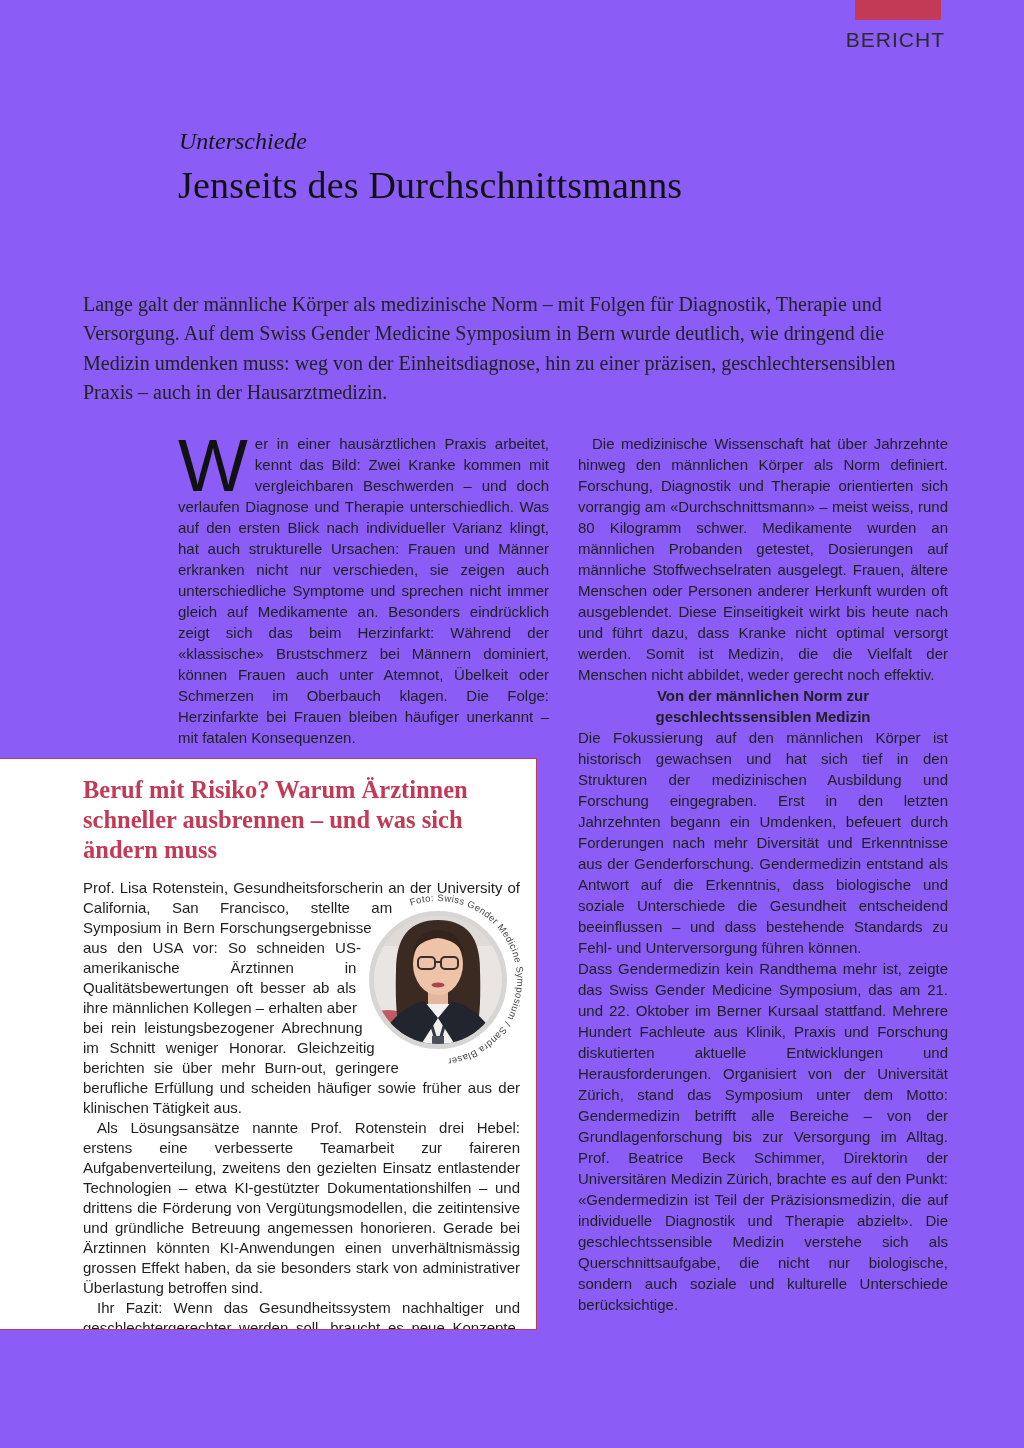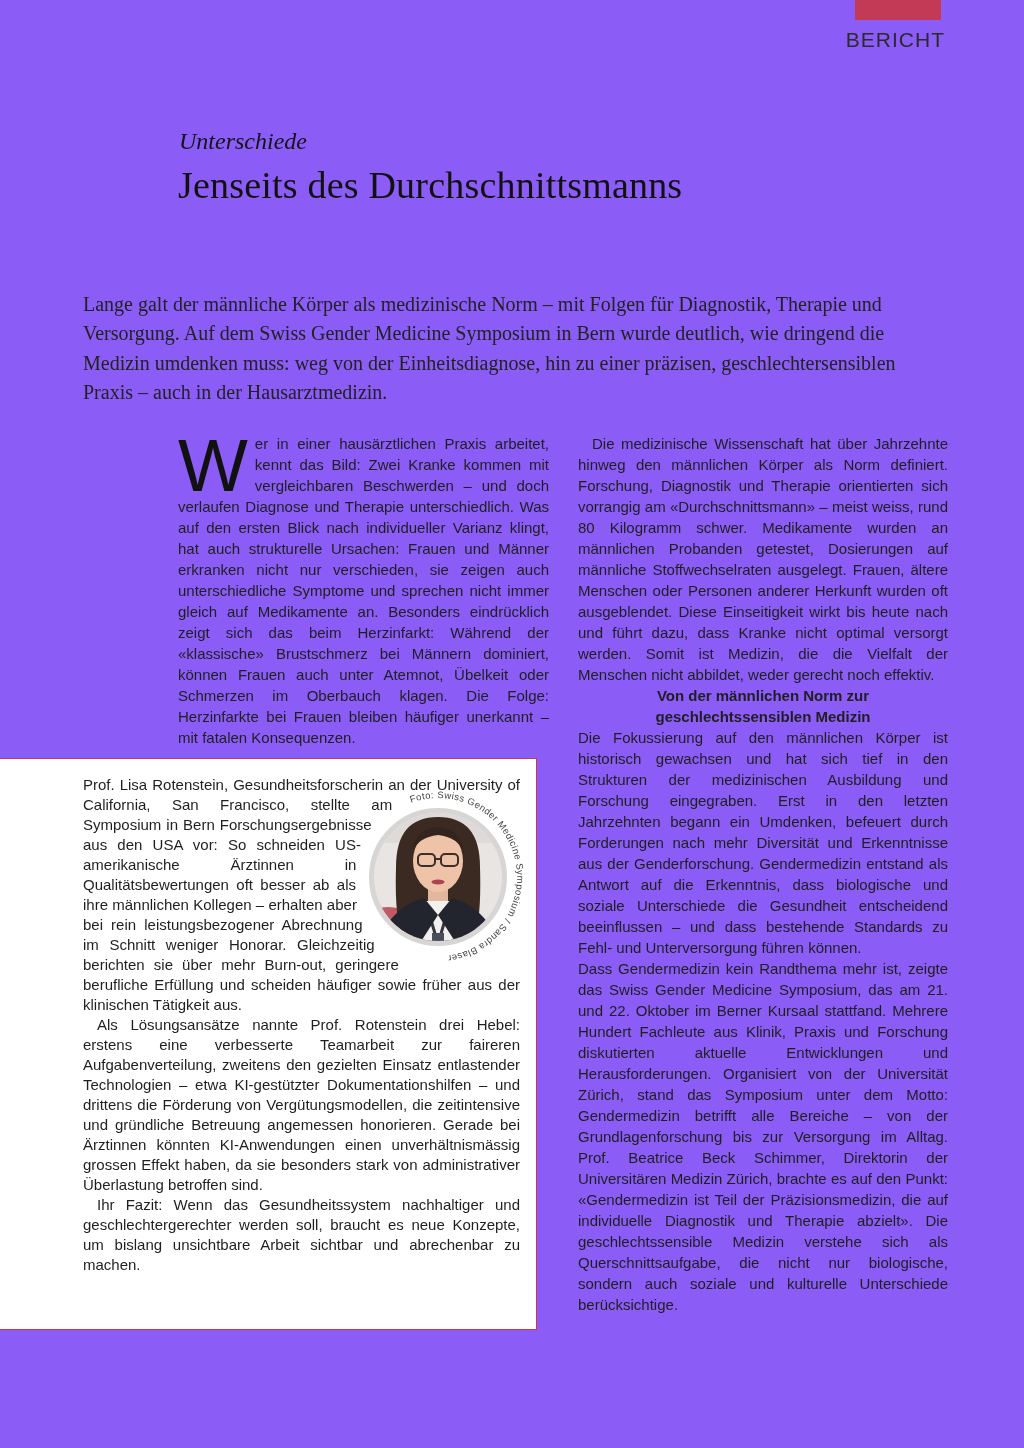--- a/index.html
+++ b/index.html
@@ -71,20 +71,21 @@
   </div>
 
   <div class="abs col-right bodytext">
     <p class="ind">Die medizinische Wissenschaft hat über Jahrzehnte hinweg den männlichen Körper als Norm definiert. Forschung, Diagnostik und Therapie orientierten sich vorrangig am «Durchschnittsmann» – meist weiss, rund 80 Kilogramm schwer. Medikamente wurden an männlichen Probanden getestet, Dosierungen auf männliche Stoffwechselraten ausgelegt. Frauen, ältere Menschen oder Personen anderer Herkunft wurden oft ausgeblendet. Diese Einseitigkeit wirkt bis heute nach und führt dazu, dass Kranke nicht optimal versorgt werden. Somit ist Medizin, die die Vielfalt der Menschen nicht abbildet, weder gerecht noch effektiv.</p>
     <p class="subhead">Von der männlichen Norm zur geschlechtssensiblen Medizin</p>
     <p>Die Fokussierung auf den männlichen Körper ist historisch gewachsen und hat sich tief in den Strukturen der medizinischen Ausbildung und Forschung eingegraben. Erst in den letzten Jahrzehnten begann ein Umdenken, befeuert durch Forderungen nach mehr Diversität und Erkenntnisse aus der Genderforschung. Gendermedizin entstand als Antwort auf die Erkenntnis, dass biologische und soziale Unterschiede die Gesundheit entscheidend beeinflussen – und dass bestehende Standards zu Fehl- und Unterversorgung führen können.</p>
     <p>Dass Gendermedizin kein Randthema mehr ist, zeigte das Swiss Gender Medicine Symposium, das am 21. und 22. Oktober im Berner Kursaal stattfand. Mehrere Hundert Fachleute aus Klinik, Praxis und Forschung diskutierten aktuelle Entwicklungen und Herausforderungen. Organisiert von der Universität Zürich, stand das Symposium unter dem Motto: Gendermedizin betrifft alle Bereiche – von der Grundlagenforschung bis zur Versorgung im Alltag. Prof. Beatrice Beck Schimmer, Direktorin der Universitären Medizin Zürich, brachte es auf den Punkt: «Gendermedizin ist Teil der Präzisionsmedizin, die auf individuelle Diagnostik und Therapie abzielt». Die geschlechtssensible Medizin verstehe sich als Querschnittsaufgabe, die nicht nur biologische, sondern auch soziale und kulturelle Unterschiede berücksichtige.</p>
   </div>
 
   <div class="abs infobox">
+    <h2>Beruf mit Risiko? Warum Ärztinnen schneller ausbrennen – und was sich ändern muss</h2>
     <div class="bodytext">
       <div class="photo-fig">
         <svg width="180" height="190" viewBox="0 0 180 190">
           <defs>
             <clipPath id="pc">
                 <circle cx="88" cy="102" r="64"></circle>
               </clipPath>
           </defs>
 
           <circle cx="88" cy="102" r="66" fill="#ffffff" stroke="#d8d6d4" stroke-width="6"></circle>

